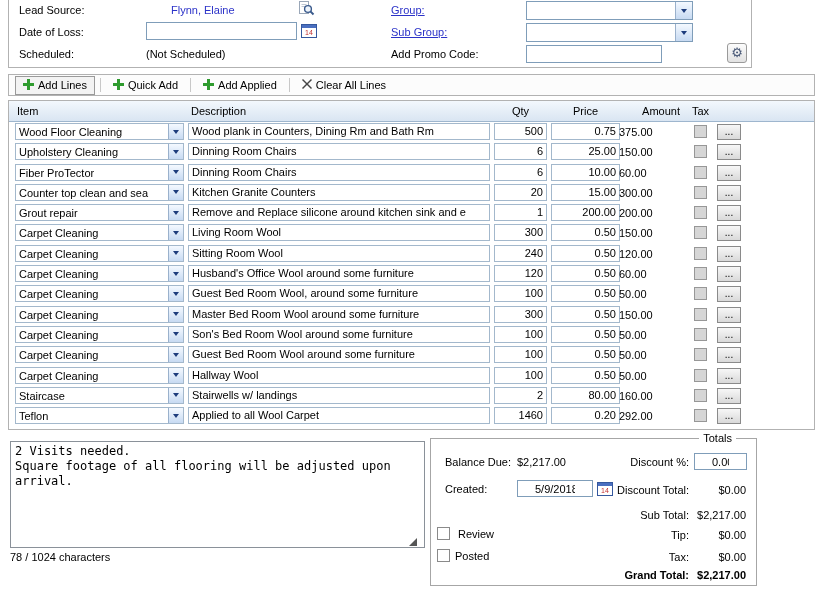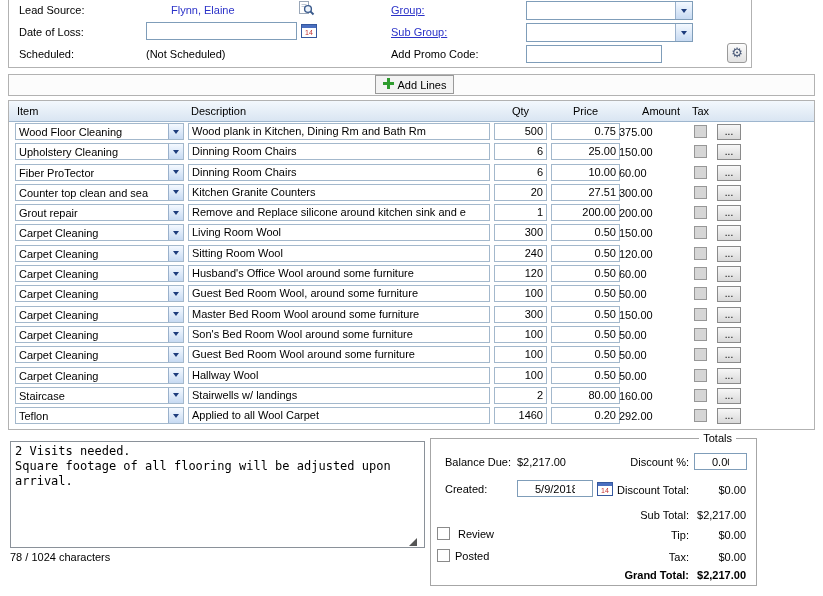--- a/index.html
+++ b/index.html
@@ -35,21 +35,21 @@
   .gear-btn {
     width:20px; height:20px; border:1px solid #9a9a9a; border-radius:3px;
     background:linear-gradient(#fcfcfc,#e2e2e2); text-align:center;
     font-size:13px; line-height:18px; color:#4a5a78; cursor:pointer;
   }
 
   
   .toolbar {
     position:absolute; left:8px; top:74px; width:807px; height:22px;
     border:1px solid #b2b2b2; background:#fcfcfc;
-    display:flex; align-items:center; gap:5px; padding-left:6px;flex-direction:column;
+    display:flex; align-items:center; gap:5px; padding-left:6px;
   }
   .tb-btn { display:flex; align-items:center; gap:4px; padding:2px 7px; cursor:pointer; white-space:nowrap; }
   .tb-btn.boxed { border:1px solid #9a9a9a; background:#f3f3f3; }
   .tb-sep { width:1px; height:14px; background:#c8c8c8; }
 
   
   .grid-frame {
     position:absolute; left:8px; top:100px; width:807px; height:330px;
     border:1px solid #b2b2b2; background:#fff;
   }
@@ -203,21 +203,21 @@
       <span style="left:683px">Tax</span>
     </div>
     <div class="grid-body">
     <div class="grid-row">
       <div class="combo cell-item">
         <span class="combo-text">Wood Floor Cleaning</span>
         <span class="combo-btn">
               <span class="tri"></span>
             </span>
       </div>
-      <div class="field cell-desc">Wood plank in Kitchen, Dining Rm and Bath Rm</div>
+      <div class="field cell-desc">Wood plank in Counters, Dining Rm and Bath Rm</div>
       <div class="field cell-qty">500</div>
       <div class="field cell-price">0.75</div>
       <div class="cell-amount">375.00</div>
       <div class="checkbox gray"></div>
       <button class="ellipsis-btn">...</button>
     </div>
 
     <div class="grid-row">
       <div class="combo cell-item">
         <span class="combo-text">Upholstery Cleaning</span>
@@ -250,21 +250,21 @@
 
     <div class="grid-row">
       <div class="combo cell-item">
         <span class="combo-text">Counter top clean and sea</span>
         <span class="combo-btn">
               <span class="tri"></span>
             </span>
       </div>
       <div class="field cell-desc">Kitchen Granite Counters</div>
       <div class="field cell-qty">20</div>
-      <div class="field cell-price">27.51</div>
+      <div class="field cell-price">15.00</div>
       <div class="cell-amount">300.00</div>
       <div class="checkbox gray"></div>
       <button class="ellipsis-btn">...</button>
     </div>
 
     <div class="grid-row">
       <div class="combo cell-item">
         <span class="combo-text">Grout repair</span>
         <span class="combo-btn">
               <span class="tri"></span>

